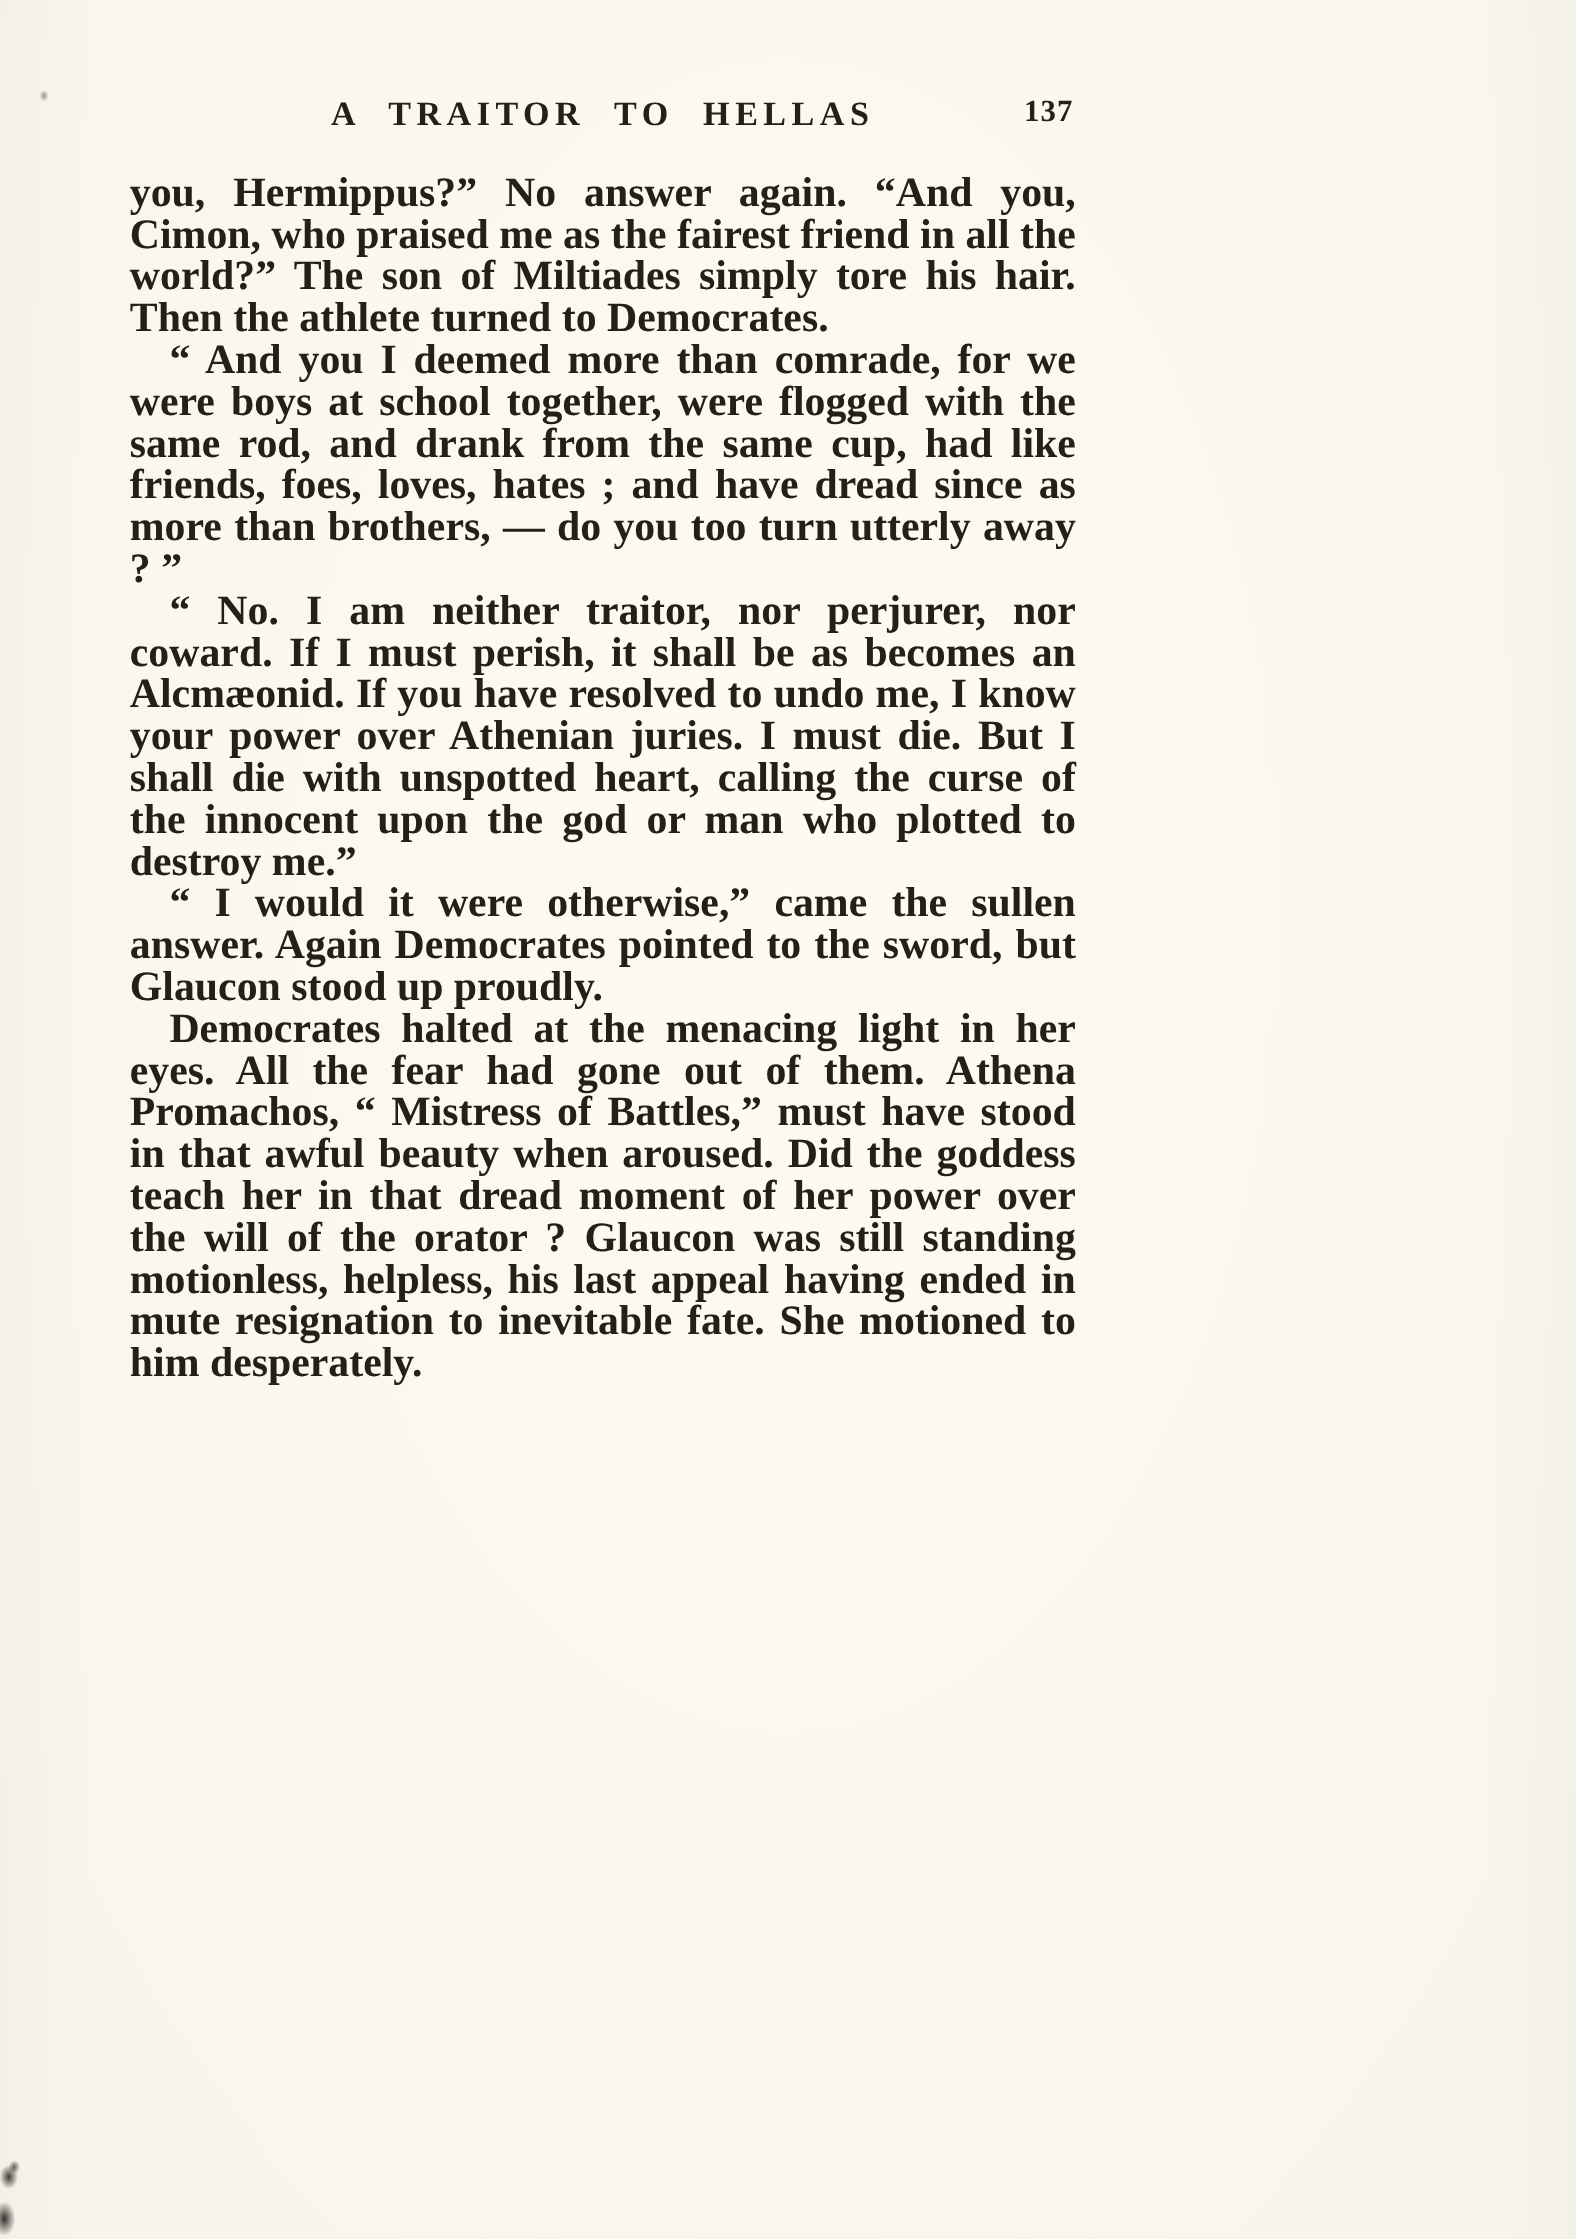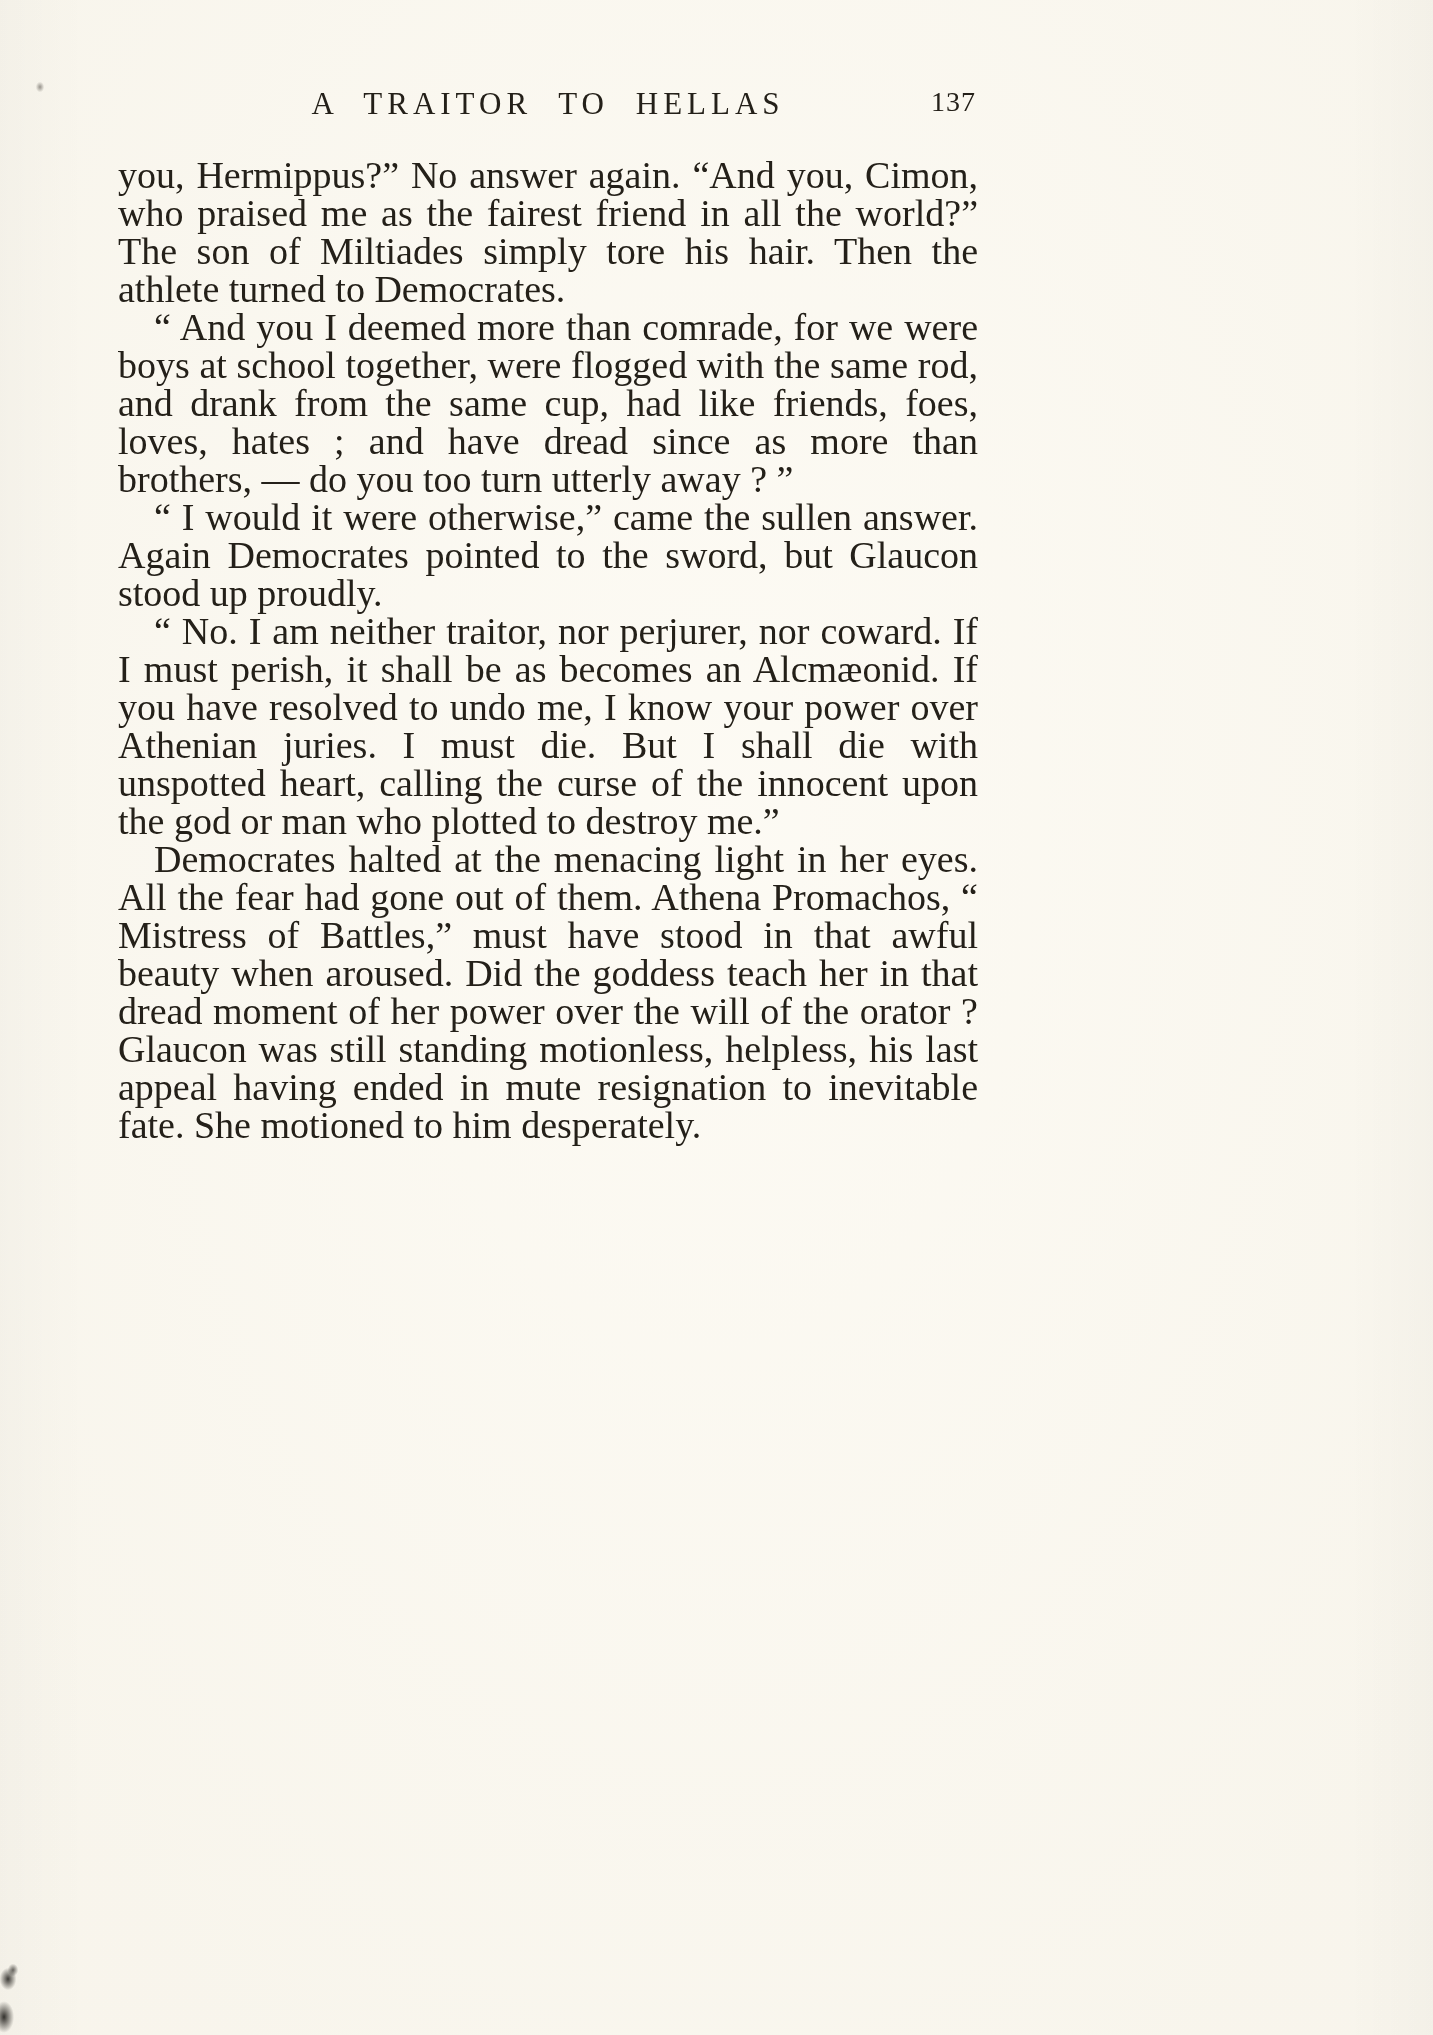--- a/index.html
+++ b/index.html
@@ -9,20 +9,21 @@
   }
   .page {
     position: relative;
     width: 1433px;
     height: 2035px;
     background: #fcf9f0;
     font-family: "Liberation Serif", "DejaVu Serif", serif;
     color: #221f18;
     overflow: hidden;
     box-sizing: border-box;
+    font-weight: bold;
   }
   
   .page::before {
     content: "";
     position: absolute;
     inset: 0;
     background:
       radial-gradient(ellipse at 50% 40%, rgba(255,255,255,0.25), rgba(0,0,0,0.015) 85%),
       linear-gradient(90deg, rgba(0,0,0,0.02), rgba(0,0,0,0) 6%, rgba(0,0,0,0) 94%, rgba(0,0,0,0.02));
     pointer-events: none;
@@ -105,22 +106,22 @@
 <div class="page">
 
   <div class="running-header">
     <span class="running-title">A  TRAITOR  TO  HELLAS</span>
     <span class="page-number">137</span>
   </div>
 
   <div class="text-block">
     <p class="flush">you, Hermippus?”  No answer again.  “And you, Cimon, who praised me as the fairest friend in all the world?”   The son of Miltiades simply tore his hair.   Then the athlete turned to Democrates.</p>
     <p>“ And you I deemed more than comrade, for we were boys at school together, were flogged with the same rod, and drank from the same cup, had like friends, foes, loves, hates ;  and have dread since as more than brothers, — do you too turn utterly away ? ”</p>
+    <p>“ No.   I am neither traitor, nor perjurer, nor coward. If I must perish, it shall be as becomes an Alcmæonid.   If you have resolved to undo me, I know your power over Athenian juries.   I must die.   But I shall die with unspotted heart, calling the curse of the innocent upon the god or man who plotted to destroy me.”</p>
     <p>“ I would it were otherwise,” came the sullen answer. Again Democrates pointed to the sword, but Glaucon stood up proudly.</p>
-    <p>“ No.   I am neither traitor, nor perjurer, nor coward. If I must perish, it shall be as becomes an Alcmæonid.   If you have resolved to undo me, I know your power over Athenian juries.   I must die.   But I shall die with unspotted heart, calling the curse of the innocent upon the god or man who plotted to destroy me.”</p>
     <p>Democrates halted at the menacing light in her eyes.   All the fear had gone out of them.   Athena Promachos, “ Mistress of Battles,” must have stood in that awful beauty when aroused.   Did the goddess teach her in that dread moment of her power over the will of the orator ?   Glaucon was still standing motionless, helpless, his last appeal having ended in mute resignation to inevitable fate.   She motioned to him desperately.</p>
   </div>
 
   <div class="speck-top-left"></div>
   <div class="speck-mid-left"></div>
   <div class="smudge-bottom-left"></div>
 
 </div>
 
 </body></html>

